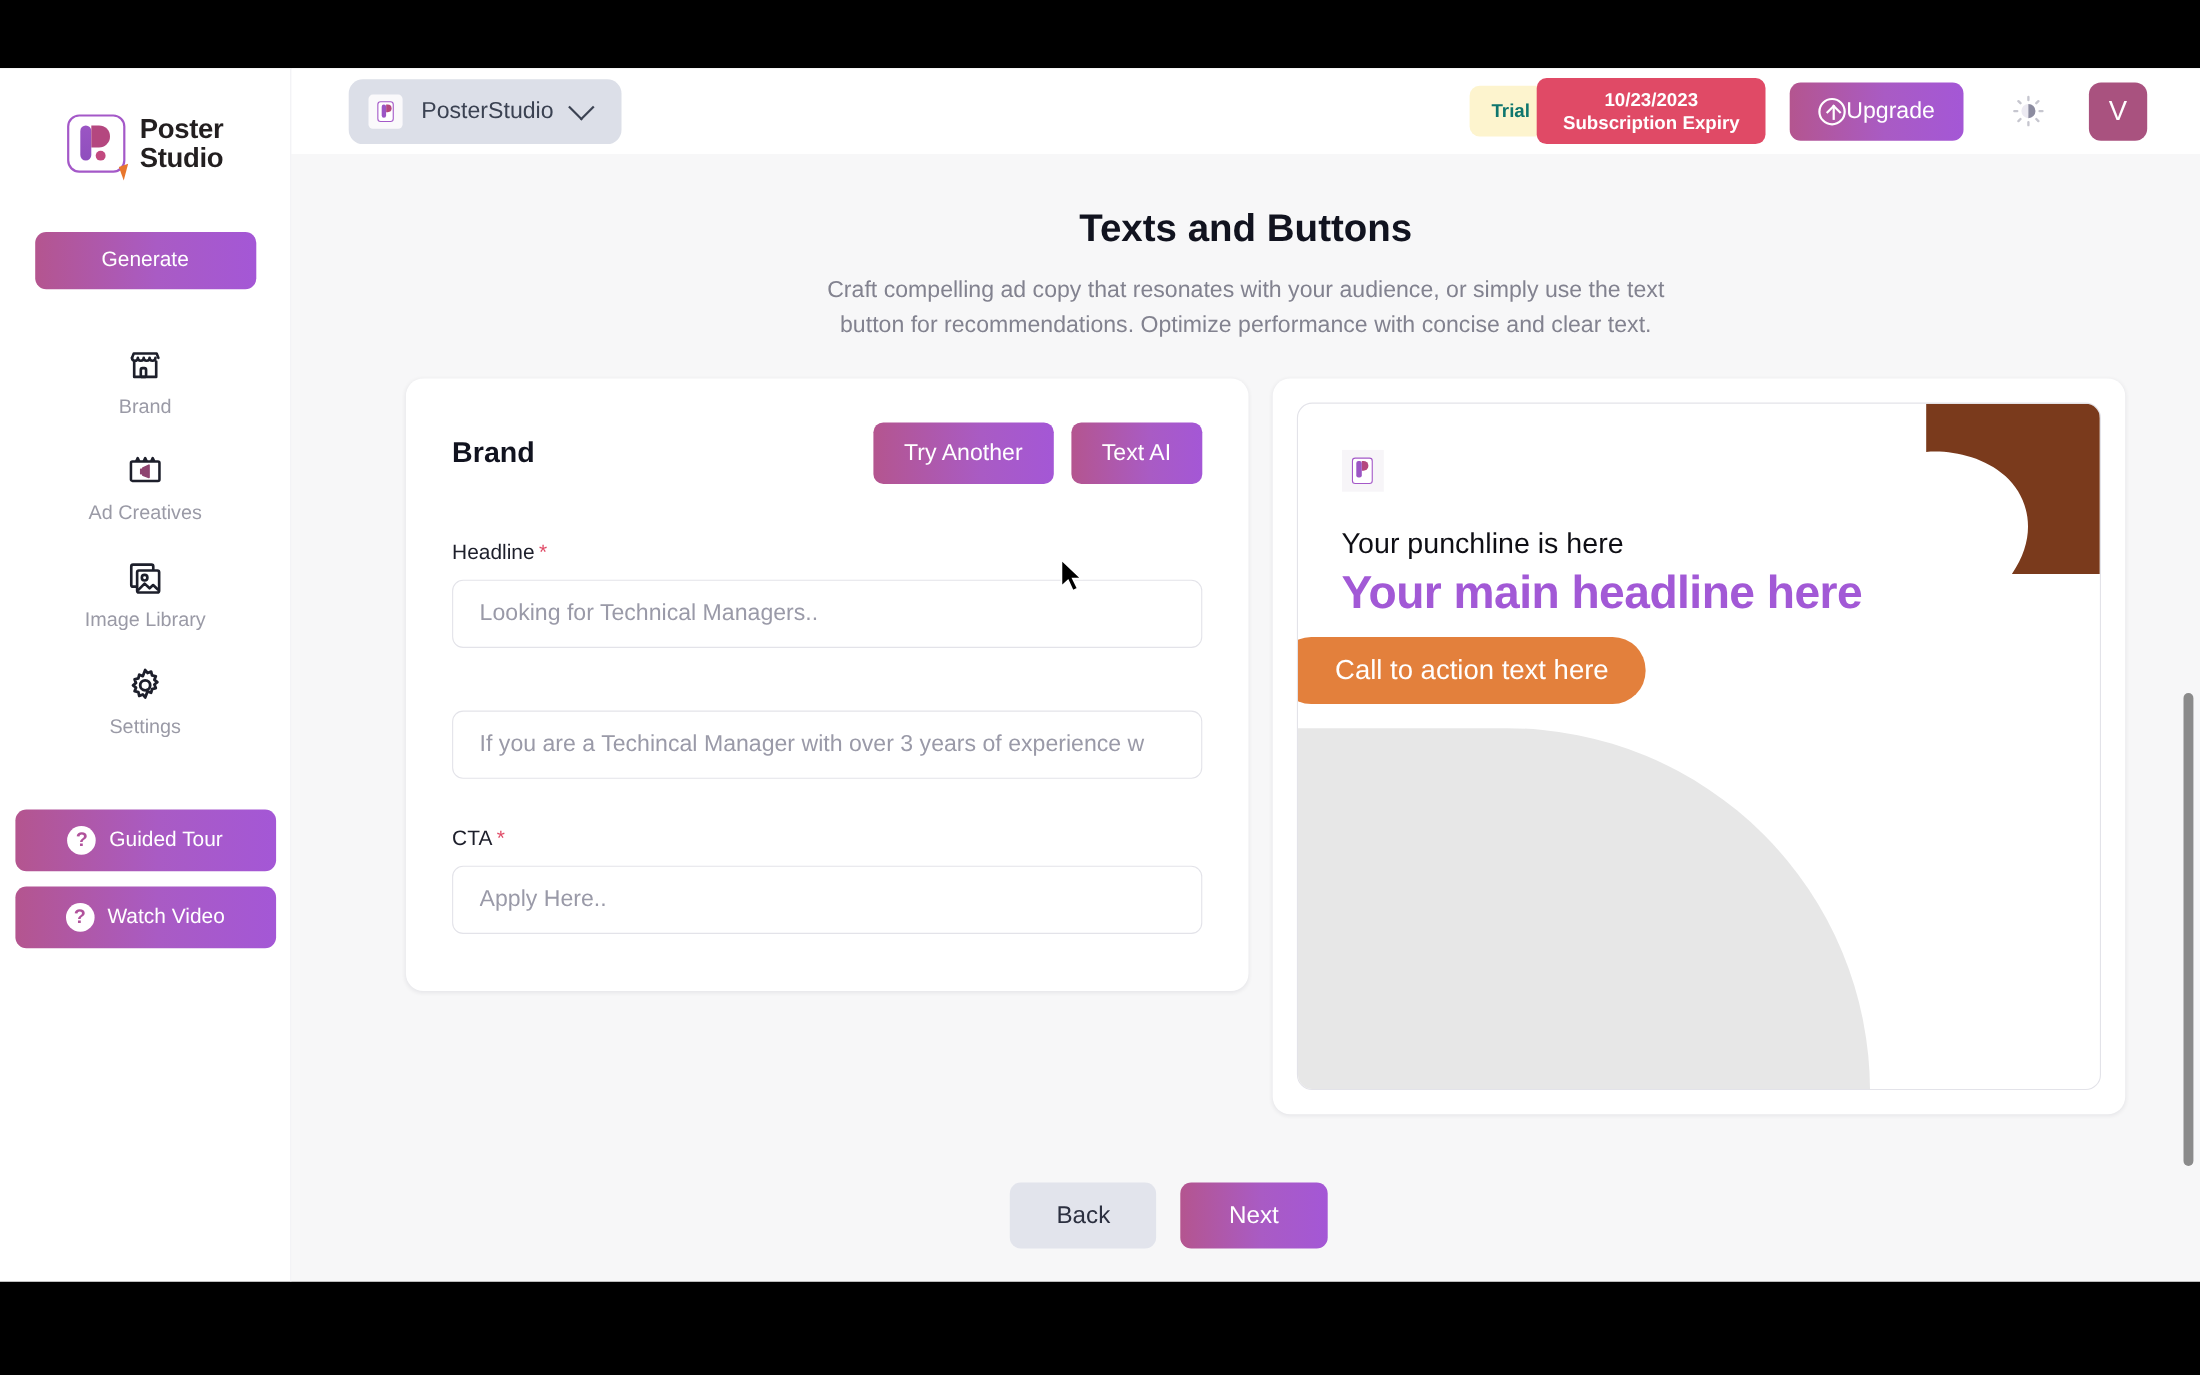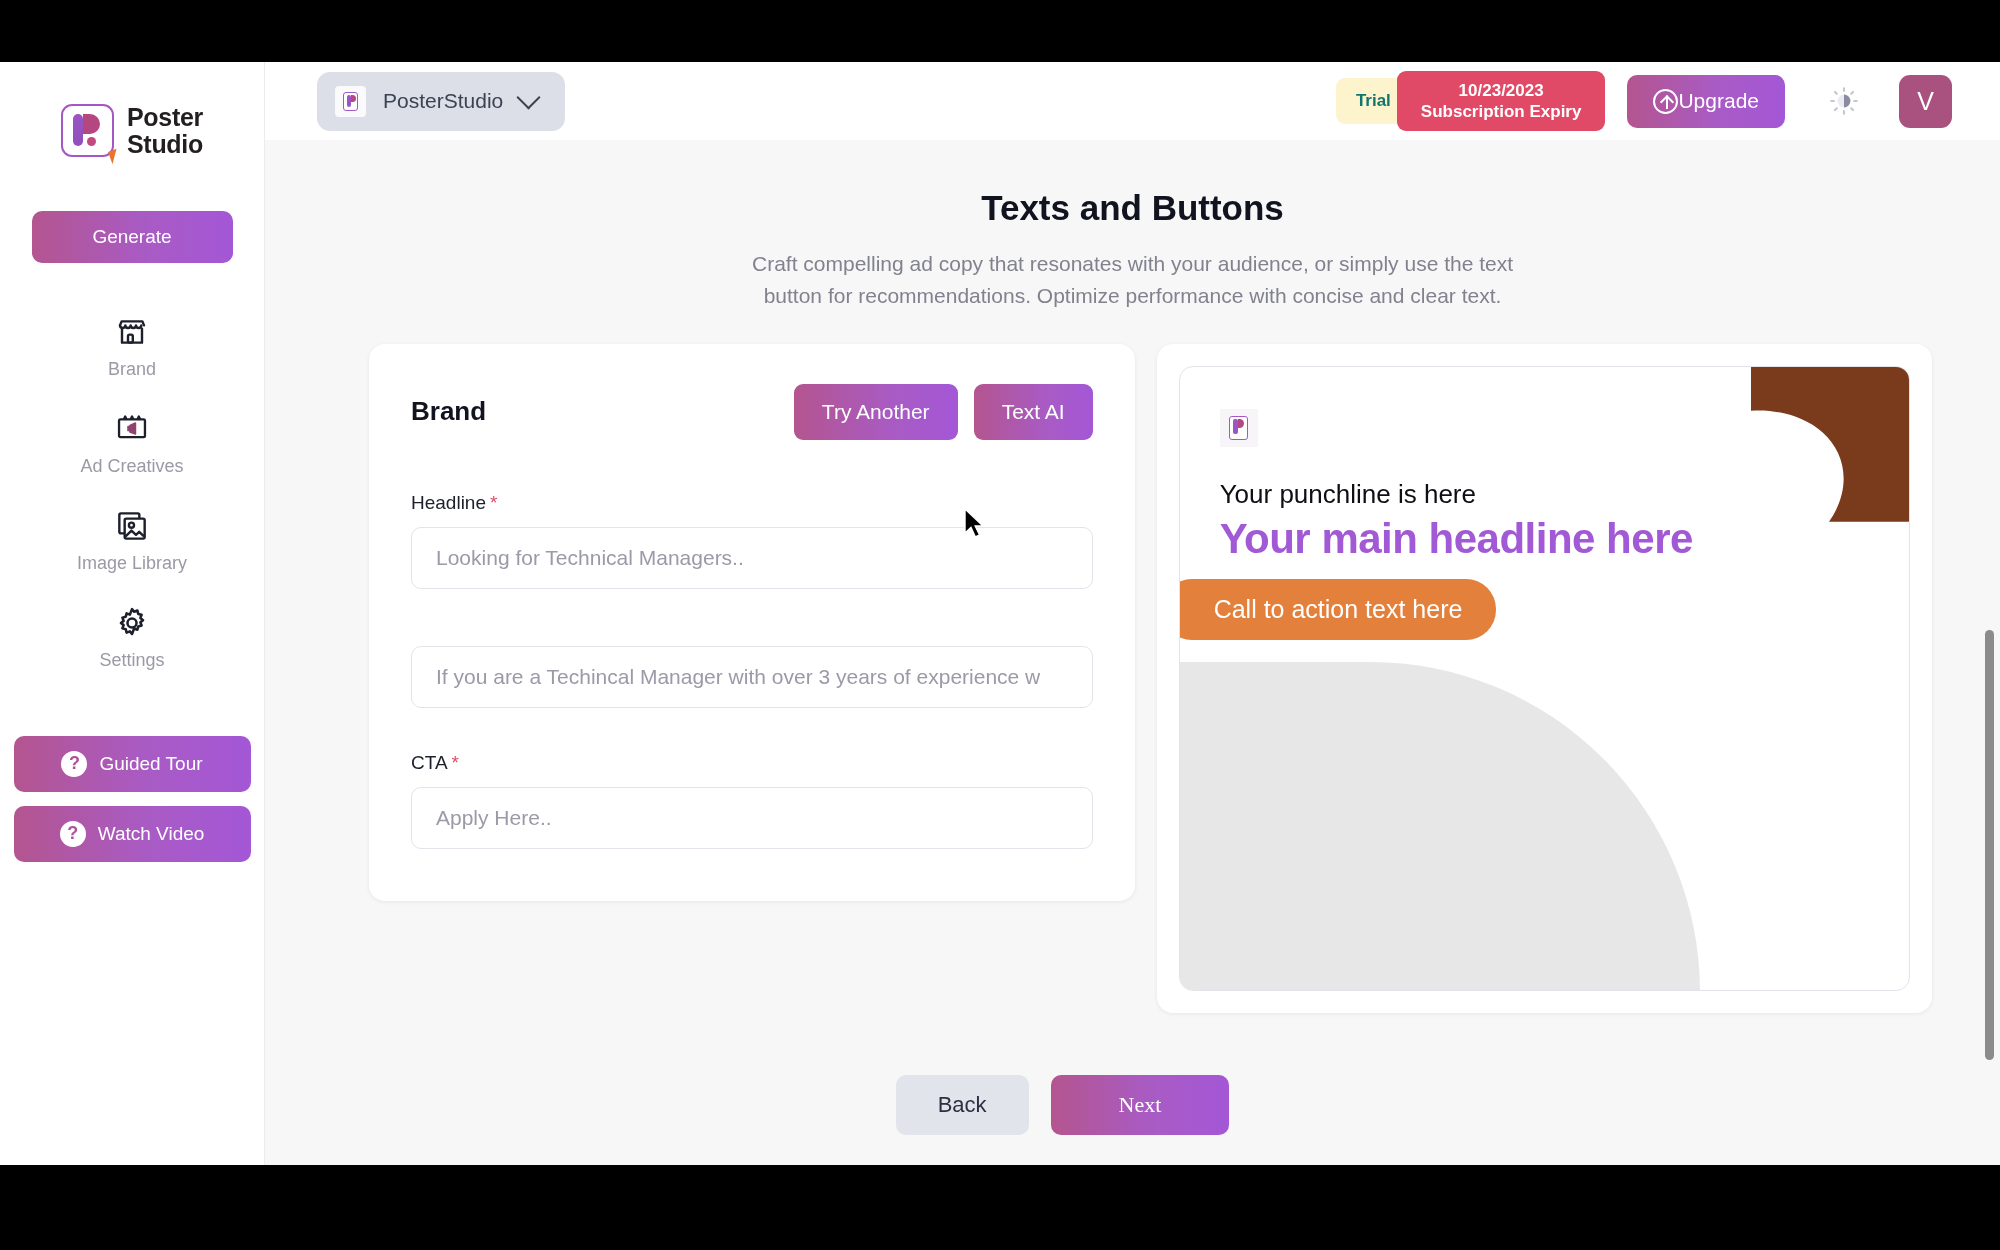--- a/index.html
+++ b/index.html
@@ -220,22 +220,22 @@
     background:#e7e7e7; border-radius:0 340px 0 0;
   }
 
   .footer-btns { display:flex; justify-content:center; gap:22px; padding:62px 0 0 0; margin-left:-140px; }
   .btn-back {
     background:#e2e4ec; color:#2c3040; border:none; cursor:pointer; font-family:inherit;
     font-size:22px; border-radius:10px; padding:17px 42px;
   }
   .btn-next {
     background:linear-gradient(90deg,#b4558f 0%,#a95bc4 55%,#a457d6 100%);
-    color:#fff;border:none;cursor:pointer;font-family:Liberation Serif, serif;
-    font-size:22px;border-radius:10px;padding:17px 68px;
+    color:#fff;border:none;cursor:pointer;font-family:Liberation Sans, sans-serif;
+    font-size:22px;border-radius:10px;padding:17px 44px;
   }
 
   .scrollbar {
     position:absolute; right:6px; top:490px; width:9px; height:430px;
     background:#8b8b8b; border-radius:5px; cursor:pointer;
   }
 
   .cursor-arrow { position:absolute; left:963px; top:508px; z-index:50; pointer-events:none; }
 </style>
 </head>

